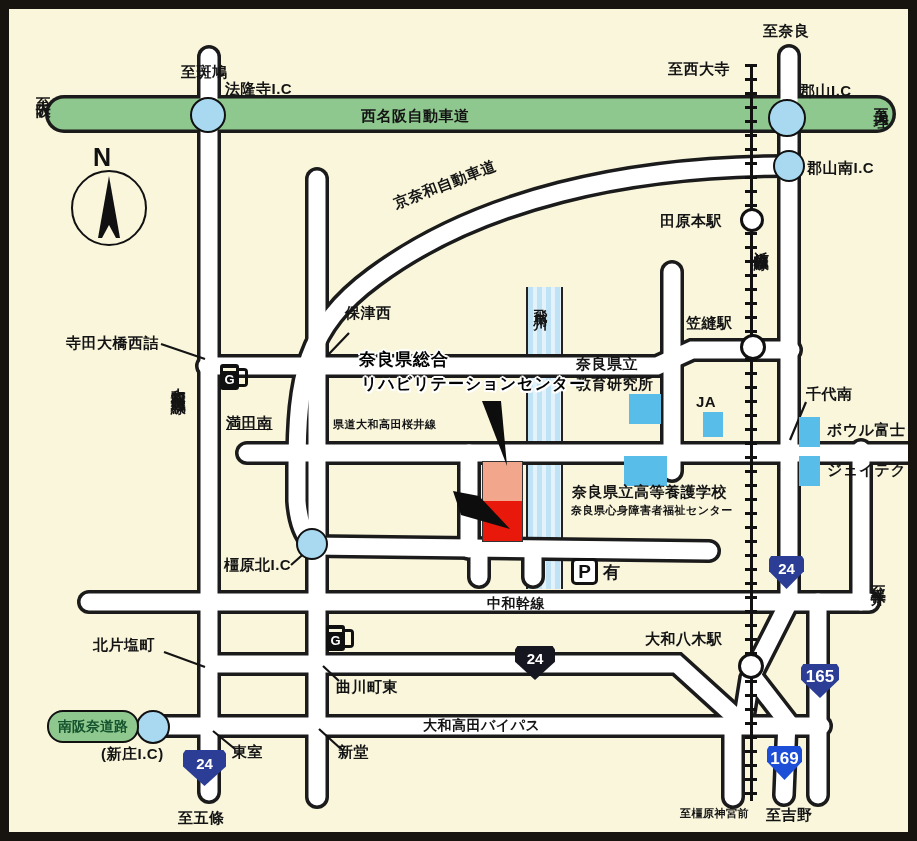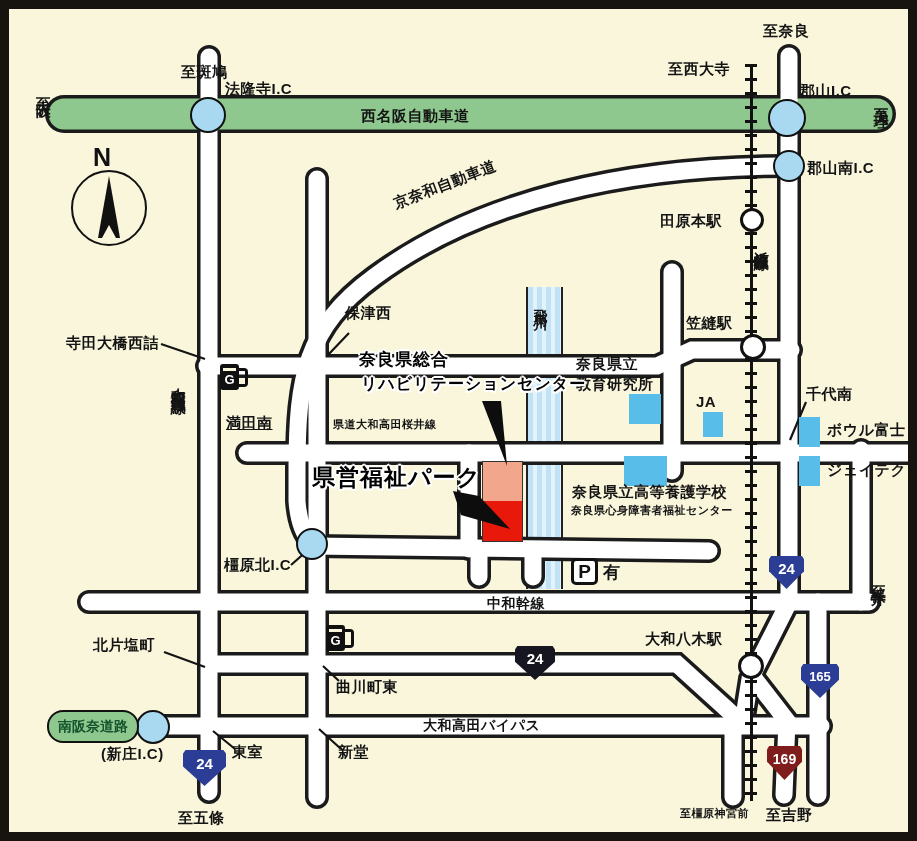--- a/index.html
+++ b/index.html
@@ -152,24 +152,24 @@
 
   <div class="badge" style="left:506px;top:637px;width:40px;height:34px;background:#15161f;">
       <span>24</span>
     </div>
   <div class="badge" style="left:760px;top:547px;width:35px;height:33px;background:#2b3d94;">
       <span>24</span>
     </div>
   <div class="badge" style="left:174px;top:741px;width:43px;height:36px;background:#2b3d94;">
       <span>24</span>
     </div>
-  <div class="badge" style="left:792px;top:655px;width:38px;height:34px;background:#2b3d94;font-size:13px;">
+  <div class="badge" style="left:792px;top:655px;width:38px;height:34px;background:#2b3d94;font-size:17px;">
       <span>165</span>
     </div>
-  <div class="badge" style="left:758px;top:737px;width:35px;height:34px;background:#7f1d1d;font-size:14px;">
+  <div class="badge" style="left:758px;top:737px;width:35px;height:34px;background:#1d4ed8;font-size:17px;">
       <span>169</span>
     </div>
 
   <div class="pbox" style="left:562px;top:549px;">
       <span>P</span>
     </div>
   <div class="lbl" style="left:594px;top:554px;font-size:17px;">有</div>
 
   <div class="gas" style="left:211px;top:353px;">
     <div class="tank"></div>
@@ -202,21 +202,20 @@
   <div class="lbl" style="left:677px;top:305px;">笠縫駅</div>
   <div class="lbl" style="left:567px;top:346px;">奈良県立</div>
   <div class="lbl" style="left:567px;top:366px;">教育研究所</div>
   <div class="lbl" style="left:687px;top:384px;">JA</div>
   <div class="lbl" style="left:797px;top:376px;">千代南</div>
   <div class="lbl" style="left:818px;top:412px;">ボウル富士</div>
   <div class="lbl" style="left:818px;top:452px;">ジェイテクト</div>
   <div class="lbl hero" style="left:350px;top:341px;font-size:17px;">奈良県総合</div>
   <div class="lbl hero" style="left:352px;top:366px;font-size:16px;">リハビリテーションセンター</div>
   <div class="lbl sm" style="left:324px;top:409px;">県道大和高田桜井線</div>
-  <div class="lbl hero" style="left:303px;top:455px;font-size:23px;">県営福祉パーク</div>
   <div class="lbl" style="left:563px;top:474px;">奈良県立高等養護学校</div>
   <div class="lbl sm" style="left:562px;top:495px;">奈良県心身障害者福祉センター</div>
   <div class="lbl" style="left:215px;top:547px;">橿原北I.C</div>
   <div class="lbl" style="left:478px;top:586px;font-size:14px;">中和幹線</div>
   <div class="lbl" style="left:636px;top:621px;">大和八木駅</div>
   <div class="lbl vert" style="left:861px;top:564px;">至桜井</div>
   <div class="lbl" style="left:84px;top:627px;">北片塩町</div>
   <div class="lbl" style="left:327px;top:669px;">曲川町東</div>
   <div class="lbl" style="left:223px;top:734px;">東室</div>
   <div class="lbl" style="left:329px;top:734px;">新堂</div>

